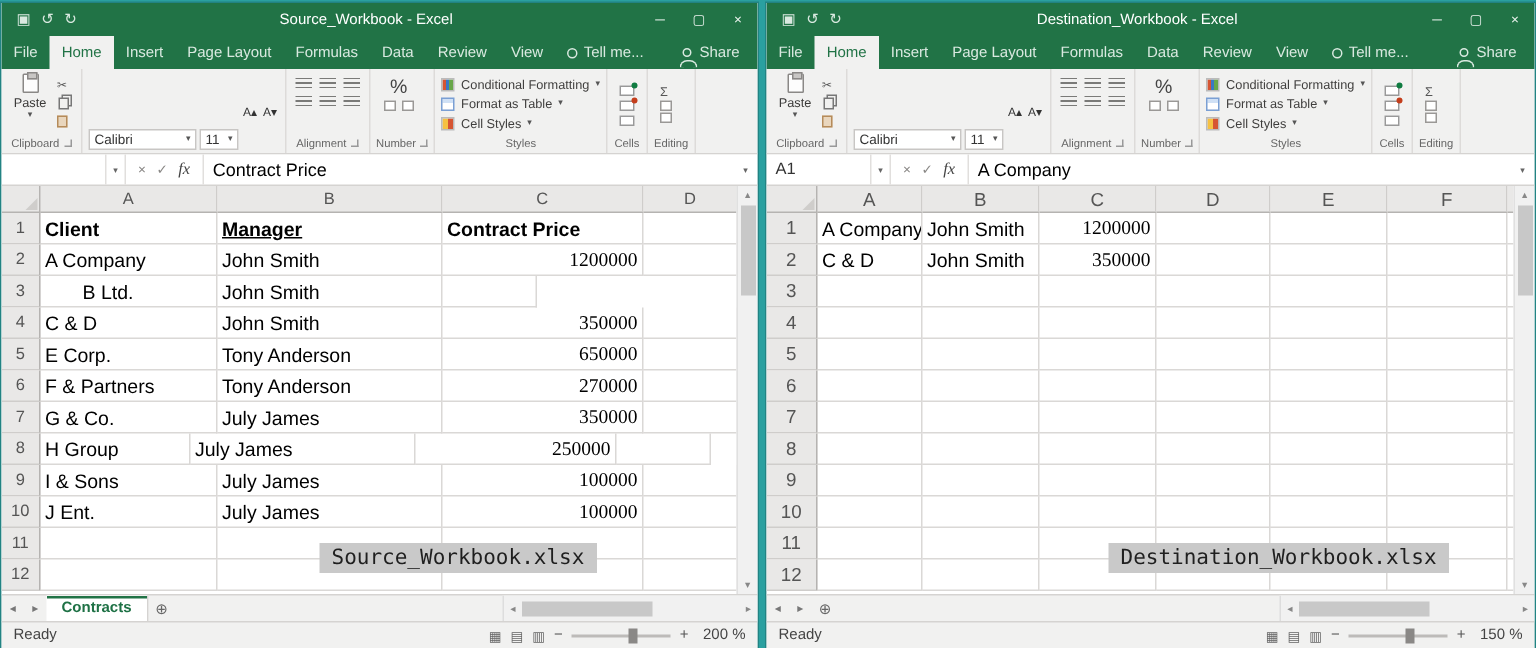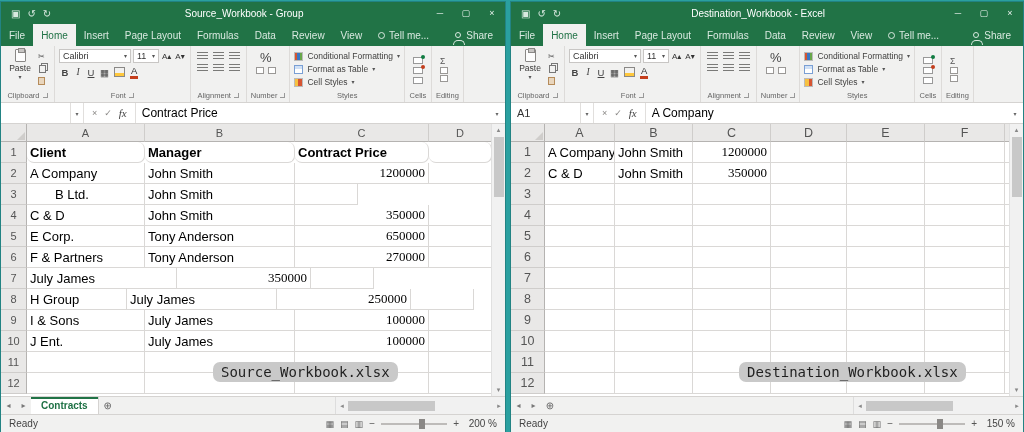--- a/index.html
+++ b/index.html
@@ -40,21 +40,21 @@
 
   .paste-btn { display:flex; flex-direction:column; align-items:center; width:30px; font-size:8.5px; gap:1px; color:#3b3a39; }
   .clipboard-icon { width:11px; height:13px; background:#fdfdfd; border:1px solid #8a8886; border-radius:1px; position:relative; }
   .clipboard-icon::before { content:""; position:absolute; left:2px; top:-2px; width:5px; height:3px; background:#c8c6c4; border:1px solid #8a8886; }
   .clip-small { display:flex; flex-direction:column; gap:3px; padding-top:3px; color:#555; }
   .mini { width:12px; height:9px; display:flex; align-items:center; font-size:8px; }
   .copy-ic { width:7px; height:8px; border:1px solid #777; box-shadow:2px -2px 0 -1px #f1f1f0, 2px -2px 0 0 #777; margin-left:1px; }
   .fp-ic { width:7px; height:8px; border:1px solid #b58b5a; background:#e9d6bd; }
 
   .font-row1 { display:flex; gap:2px; align-items:center; }
-  .combo { background:#fff; border:1px solid #c8c6c4; height:14px; display:flex; align-items:center; padding:4px 3px; font-size:9px; color:#333; justify-content:space-between; }
+  .combo { background:#fff; border:1px solid #c8c6c4; height:14px; display:flex; align-items:center; padding:4px 3px; font-size:9px; color:#333; justify-content:space-between;margin-top:37px; }
   .font-name { width:72px; }
   .font-size { width:26px; }
   .grow-btn { font-size:8px; color:#333; padding:0 1px; }
   .font-row2 { display:flex; align-items:center; gap:5px; font-size:9.5px; color:#444; padding-left:2px; }
   .fmt { min-width:8px; text-align:center; }
   .fmt.b { font-weight:bold; }
   .fmt.i { font-style:italic; font-family:"Liberation Serif", serif; }
   .fmt.u { text-decoration:underline; }
   .fill-ic { width:11px; height:10px; border:1px solid #8a8886; background:linear-gradient(#f1f1f0 5px, #ffc83d 5px); }
   .fontcolor-ic { font-size:9.5px; line-height:1; border-bottom:3px solid #c43e1c; padding:0 1px; color:#333; }
@@ -97,31 +97,31 @@
   .grid-row { display:flex; height:21px; }
   .grid-row.header-row { height:18px; }
   .corner-cell { width:26px; flex:0 0 26px; background:#e9e8e7; border-right:1px solid #b5b3b1; border-bottom:1px solid #b5b3b1; position:relative; }
   .corner-cell::after { content:""; position:absolute; right:1px; bottom:1px; border-left:8px solid transparent; border-bottom:8px solid #cfcdcb; }
   .col-header { flex:0 0 auto; background:#e9e8e7; border-right:1px solid #cfcdcb; border-bottom:1px solid #b5b3b1; display:flex; align-items:center; justify-content:center; font-size:11px; color:#555; }
   .col-header.filler { flex:1 1 auto; border-right:none; }
   .row-header { width:26px; flex:0 0 26px; background:#e9e8e7; border-right:1px solid #b5b3b1; border-bottom:1px solid #cfcdcb; display:flex; align-items:center; justify-content:center; font-size:11px; color:#555; }
   .cell { flex:0 0 auto; border-right:1px solid #dad8d6; border-bottom:1px solid #dad8d6; display:flex; align-items:center; padding:0 3px; font-size:13px; color:#000; white-space:nowrap; overflow:hidden; }
   .cell.filler { flex:1 1 auto; border-right:none; }
   .cell.num { justify-content:flex-end;font-family:Liberation Serif, serif; }
-  .cell.bold { font-weight:bold;border-radius:7px; }
+  .cell.bold { font-weight:bold; }
   .right .corner-cell, .right .row-header { width:34px; flex-basis:34px; }
   .right .row-header { font-size:12.5px; }
   .right .col-header { font-size:12.5px; }
 
   .v-scrollbar { flex:0 0 14px; background:#f1f1f1; border-left:1px solid #e0e0e0; display:flex; flex-direction:column; align-items:center; font-size:7px; color:#888; }
   .v-scrollbar .sb-arrow { height:12px; width:100%; display:flex; align-items:center; justify-content:center; }
   .v-thumb { width:10px; height:60px; background:#c8c8c8; margin:1px 0; }
   .v-scrollbar .bottom { margin-top:auto; }
 
-  .overlay-label { position:absolute; background:#c9c9c9; color:#1f1f1f; font-family:"DejaVu Sans Mono", monospace; font-size:14px; padding:2px 8px; white-space:nowrap;border-radius:7px; }
+  .overlay-label { position:absolute; background:#c9c9c9; color:#1f1f1f; font-family:"DejaVu Sans Mono", monospace; font-size:14px; padding:2px 8px; white-space:nowrap; }
   .left .overlay-label { left:212px; top:238px; }
   .right .overlay-label { left:228px; top:238px; }
 
   
   .sheetbar { flex:0 0 18px; background:#f1f1f0; border-top:1px solid #d5d3d1; display:flex; align-items:stretch; font-size:10px; color:#555; }
   .sheet-nav { width:15px; display:flex; align-items:center; justify-content:center; font-size:8px; color:#777; }
   .sheet-tabs { display:flex;text-align:center; }
   .sheet-tab { display:flex; align-items:center; padding:0 10px; border-right:1px solid #d5d3d1; color:#555; white-space:nowrap; }
   .sheet-tab.active { background:#fff; color:#1e7145; font-weight:bold; box-shadow:inset 0 2px 0 #217346; }
   .add-sheet { width:18px; display:flex; align-items:center; justify-content:center; font-size:10px; color:#666; }
@@ -144,21 +144,21 @@
 
 <div class="desktop" id="desktop">
   <div class="excel-window left">
 
     <div class="titlebar">
       <div class="qat">
         <span class="qat-btn">▣</span>
         <span class="qat-btn">↺</span>
         <span class="qat-btn">↻</span>
       </div>
-      <div class="title">Source_Workbook - Group</div>
+      <div class="title">Source_Workbook - Excel</div>
       <div class="win-controls">
         <span class="win-btn">─</span>
         <span class="win-btn">▢</span>
         <span class="win-btn">×</span>
       </div>
     </div>
 
     <div class="tabrow">
       <div class="tabs">
           <div class="ribbon-tab">File</div>
@@ -342,21 +342,21 @@
             <div class="corner-cell"></div>
             <div class="col-header" style="width: 118px;">A</div>
             <div class="col-header" style="width: 150px;">B</div>
             <div class="col-header" style="width: 134px;">C</div>
             <div class="col-header" style="width: 63px;">D</div>
             <div class="col-header filler"></div>
           </div>
           <div class="grid-row">
             <div class="row-header">1</div>
             <div class="cell bold" style="width: 118px;">Client</div>
-            <div class="cell bold" style="width: 150px;">Manager</div>
+            <div class="cell bold" style="width: 150px; text-decoration: underline;">Manager</div>
             <div class="cell bold" style="width: 134px;">Contract Price</div>
             <div class="cell bold" style="width: 63px;"></div>
           </div>
           <div class="grid-row">
             <div class="row-header">2</div>
             <div class="cell" style="width: 118px;">A Company</div>
             <div class="cell" style="width: 150px;">John Smith</div>
             <div class="cell num" style="width: 134px;">1200000</div>
             <div class="cell" style="width: 63px;"></div>
           </div>
@@ -382,20 +382,21 @@
           </div>
           <div class="grid-row">
             <div class="row-header">6</div>
             <div class="cell" style="width: 118px;">F &amp; Partners</div>
             <div class="cell" style="width: 150px;">Tony Anderson</div>
             <div class="cell num" style="width: 134px;">270000</div>
             <div class="cell" style="width: 63px;"></div>
           </div>
           <div class="grid-row">
             <div class="row-header">7</div>
+            <div class="cell" style="width: 118px;">G &amp; Co.</div>
             <div class="cell" style="width: 150px;">July James</div>
             <div class="cell num" style="width: 134px;">350000</div>
             <div class="cell" style="width: 63px;"></div>
           </div>
           <div class="grid-row">
             <div class="row-header">8</div>
             <div class="cell" style="width: 100px;">H Group</div>
             <div class="cell" style="width: 150px;">July James</div>
             <div class="cell num" style="width: 134px;">250000</div>
             <div class="cell" style="width: 63px;"></div>

